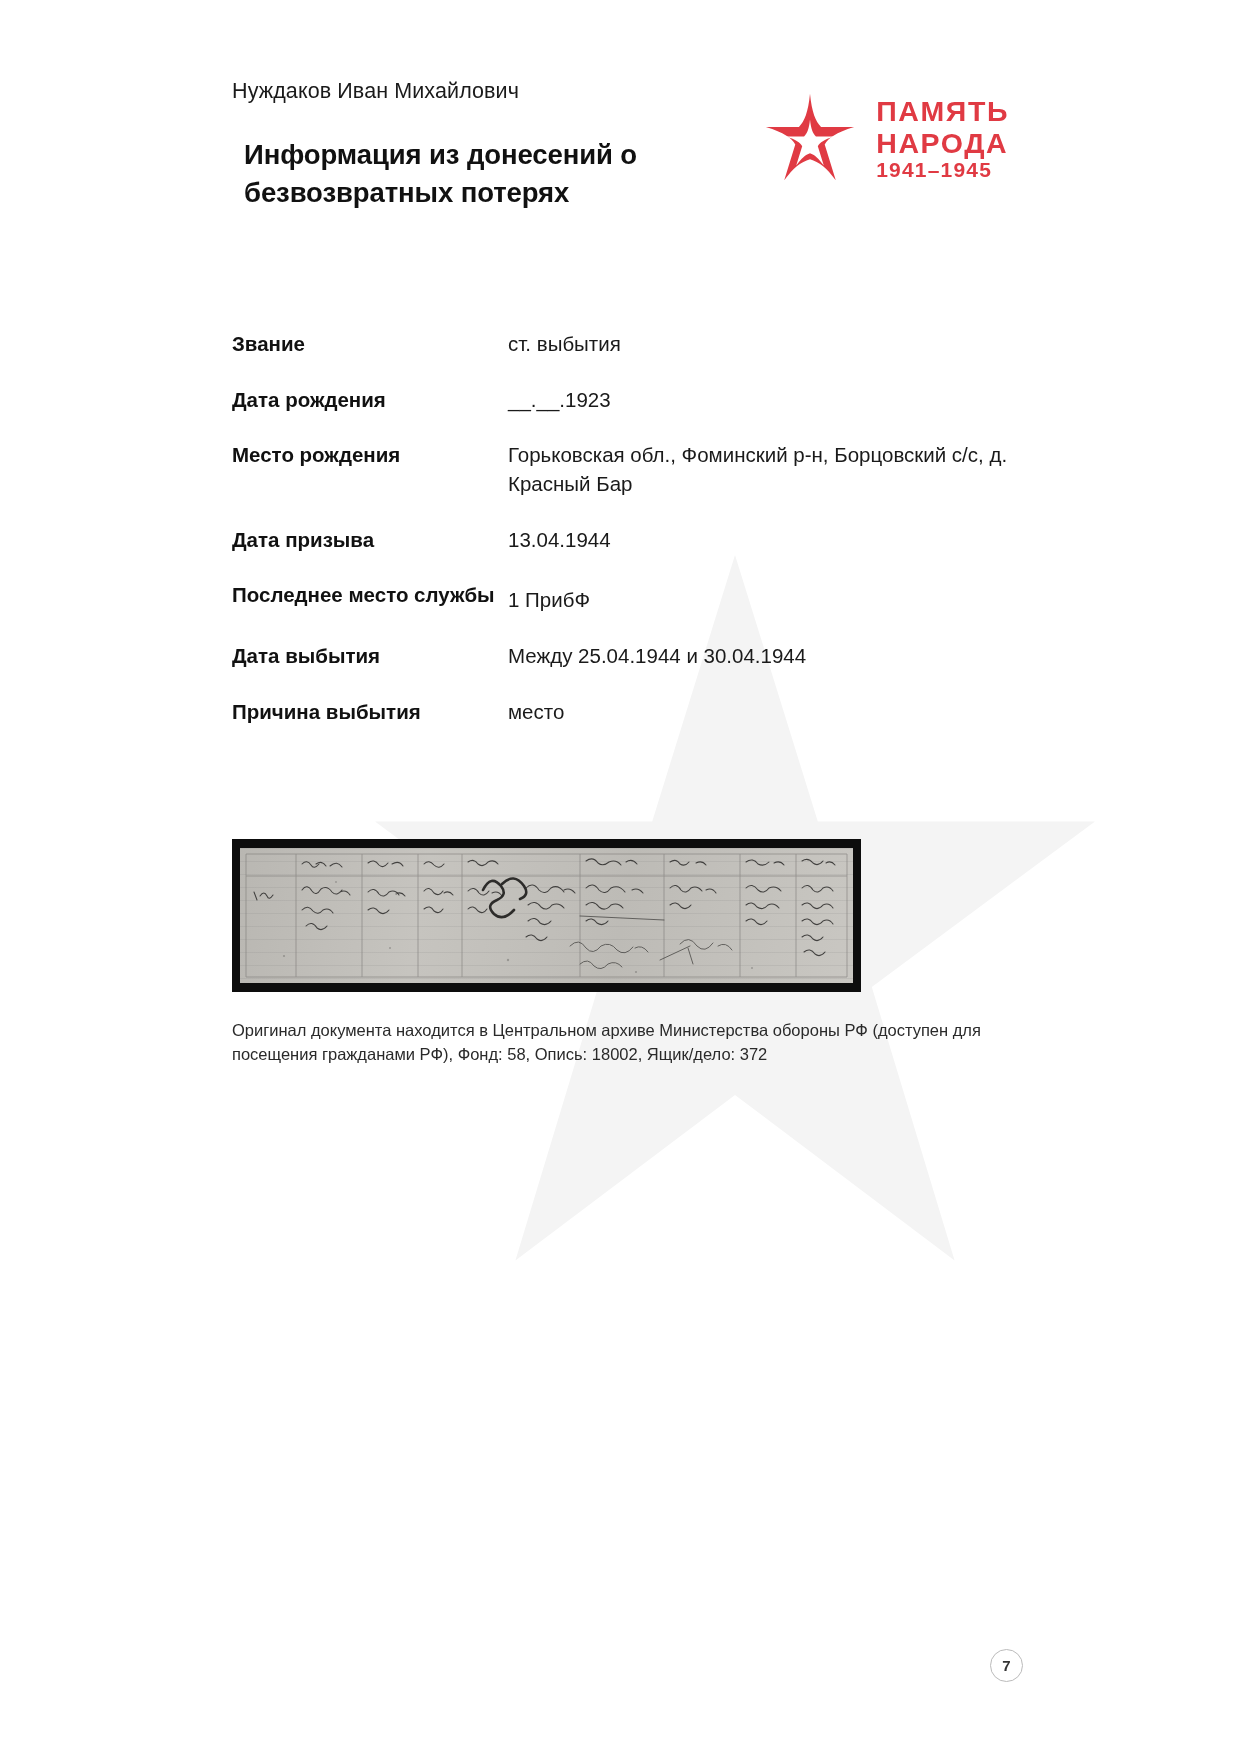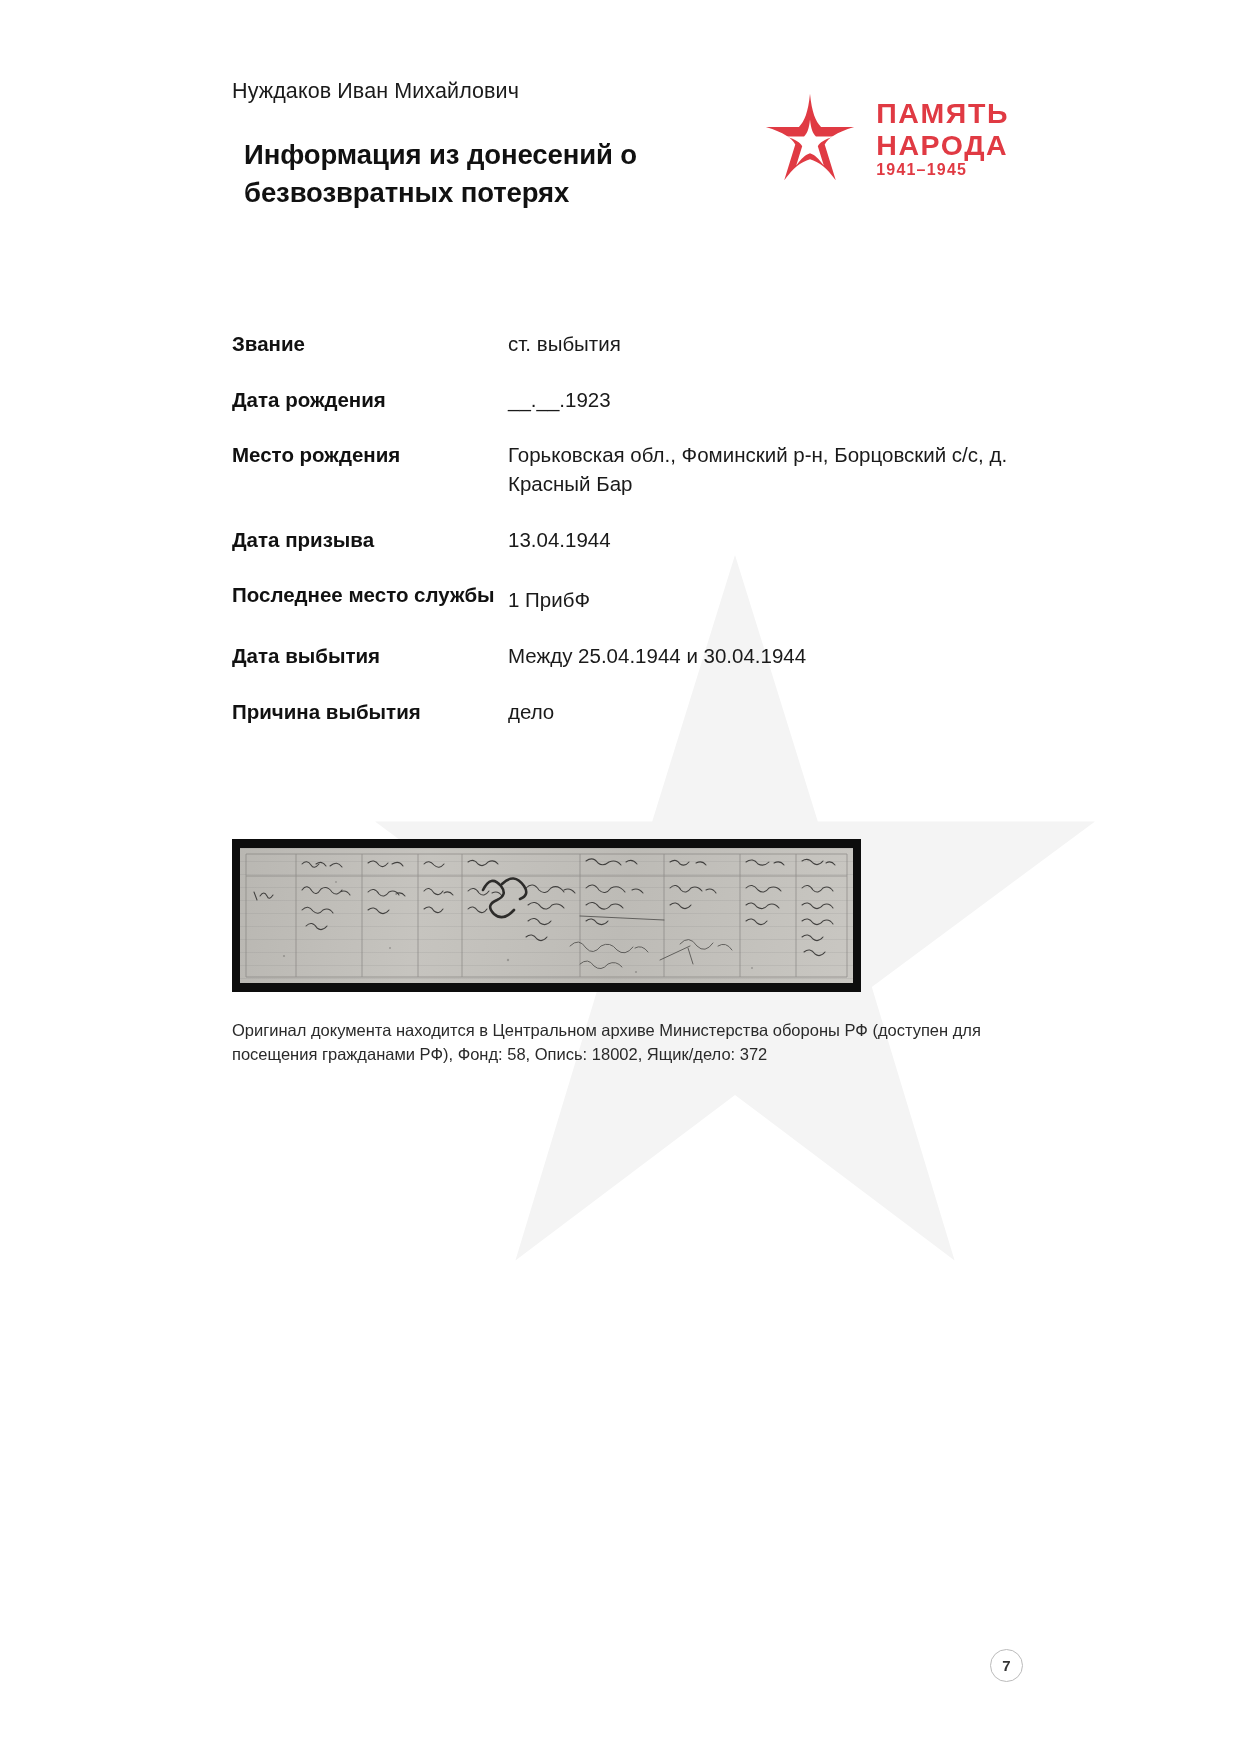--- a/index.html
+++ b/index.html
@@ -86,21 +86,21 @@
     line-height: 1;
   }
   .logo-line1, .logo-line2 {
     font-size: 28.5px;
     font-weight: 700;
     color: #e03a43;
     letter-spacing: 1.6px;
     line-height: 1.12;
   }
   .logo-years {
-    font-size: 16px;
+    font-size: 21px;
     font-weight: 700;
     color: #e03a43;
     letter-spacing: 1.2px;
   }
 
   
   .data-table {
     margin-top: 102px;
     width: 100%;
     border-collapse: collapse;
@@ -254,21 +254,21 @@
         <tr class="row-tall">
           <td class="cell-label">Последнее место службы</td>
           <td class="cell-value">1 ПрибФ</td>
         </tr>
         <tr>
           <td class="cell-label">Дата выбытия</td>
           <td class="cell-value">Между 25.04.1944 и 30.04.1944</td>
         </tr>
         <tr>
           <td class="cell-label">Причина выбытия</td>
-          <td class="cell-value">дело</td>
+          <td class="cell-value">место</td>
         </tr>
       </tbody>
     </table>
 
     <div class="scan-wrap">
       <div class="scan-inner">
         <svg viewBox="0 0 613 135" preserveAspectRatio="none" xmlns="http://www.w3.org/2000/svg" aria-hidden="true">
           <g stroke="#7d7b78" stroke-width="0.8" opacity="0.75" fill="none">
             <line x1="6" y1="6" x2="607" y2="6"></line>
             <line x1="6" y1="28" x2="607" y2="28"></line>

